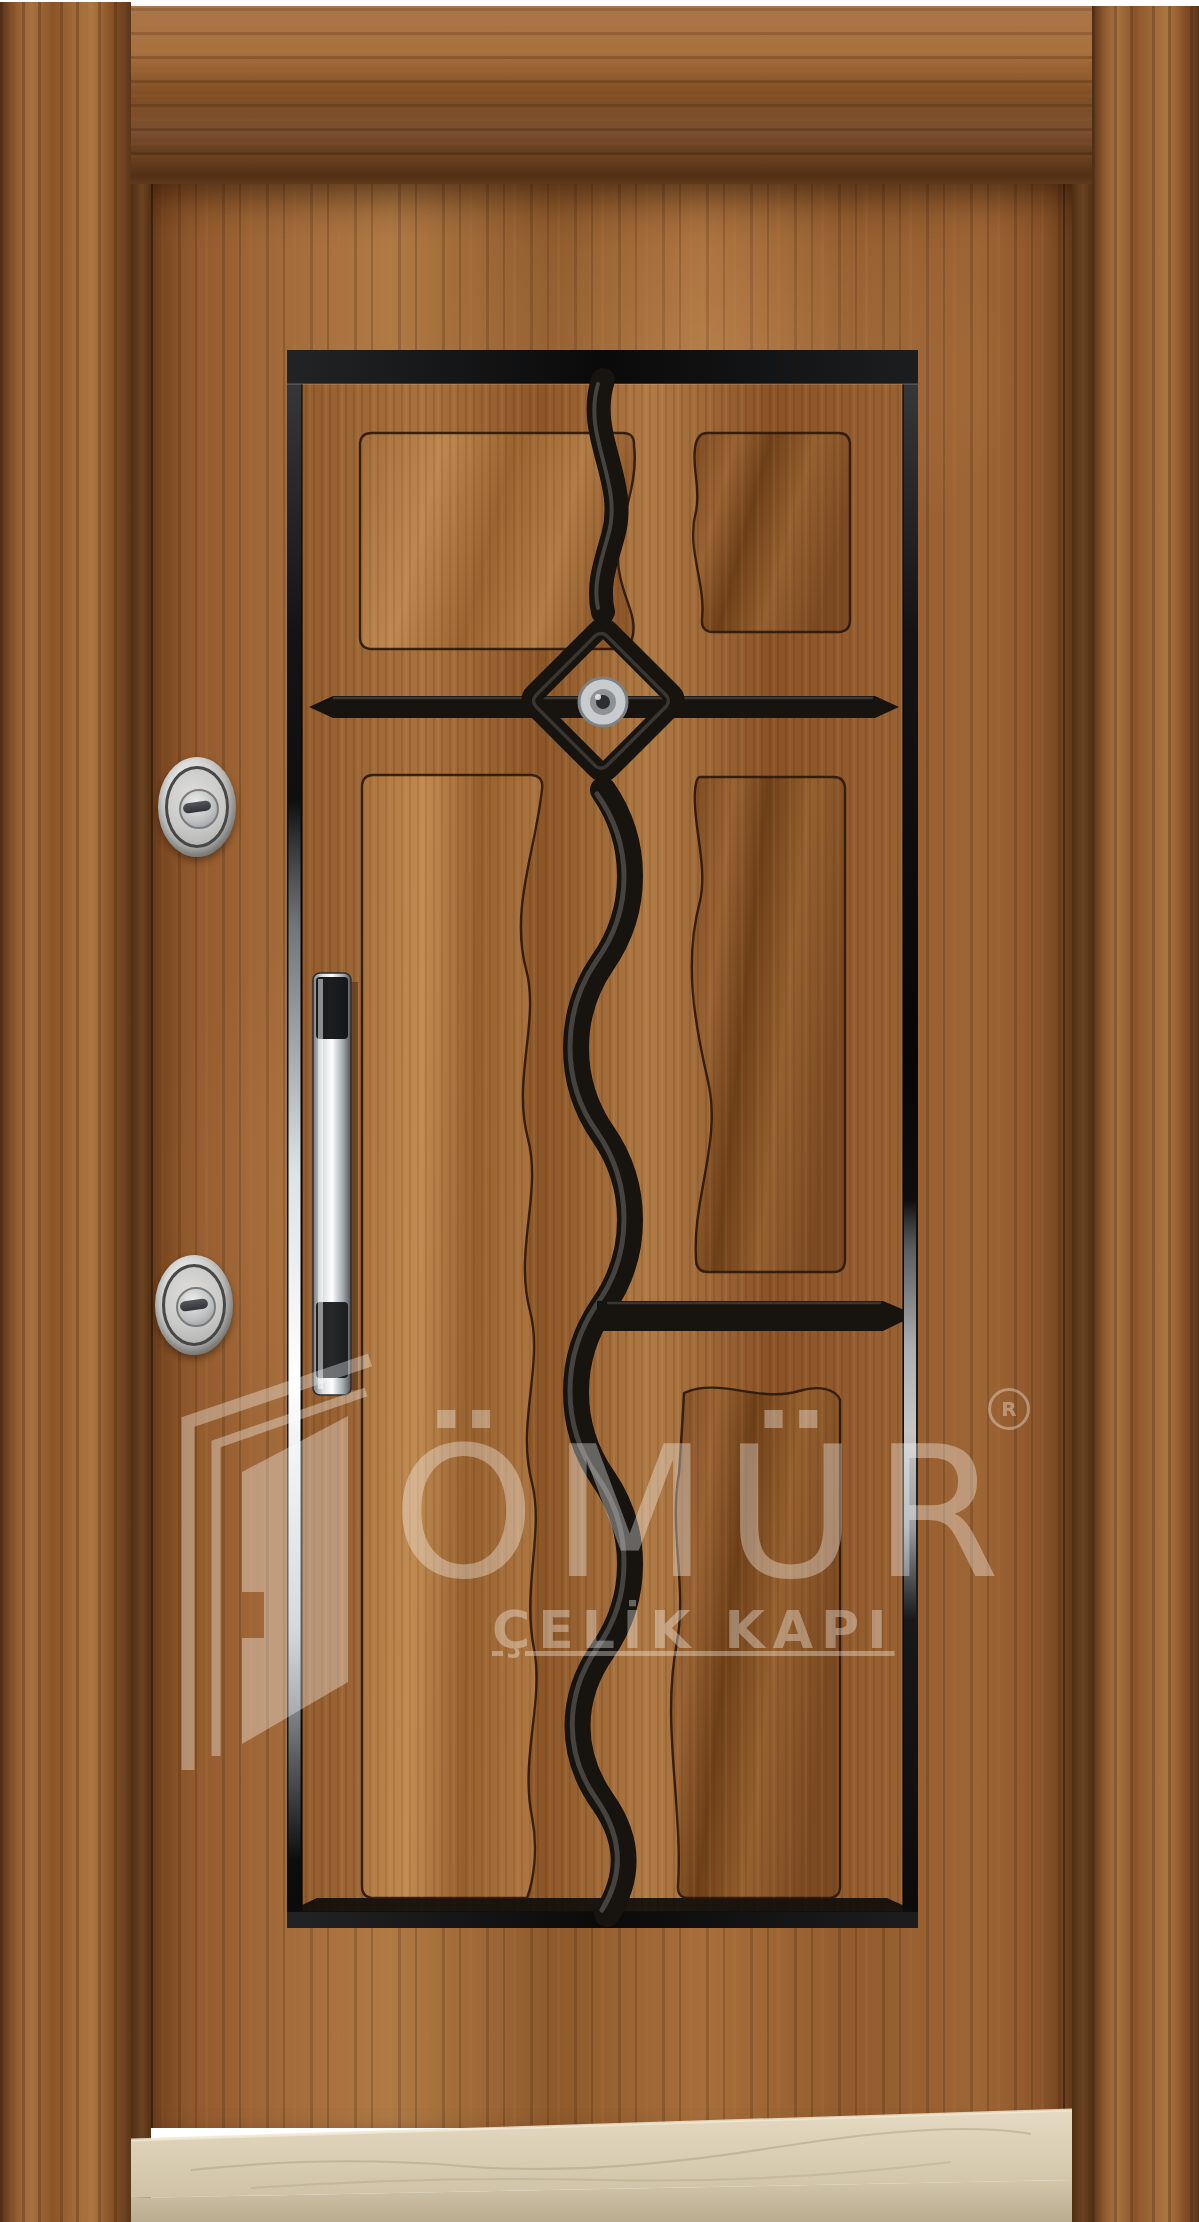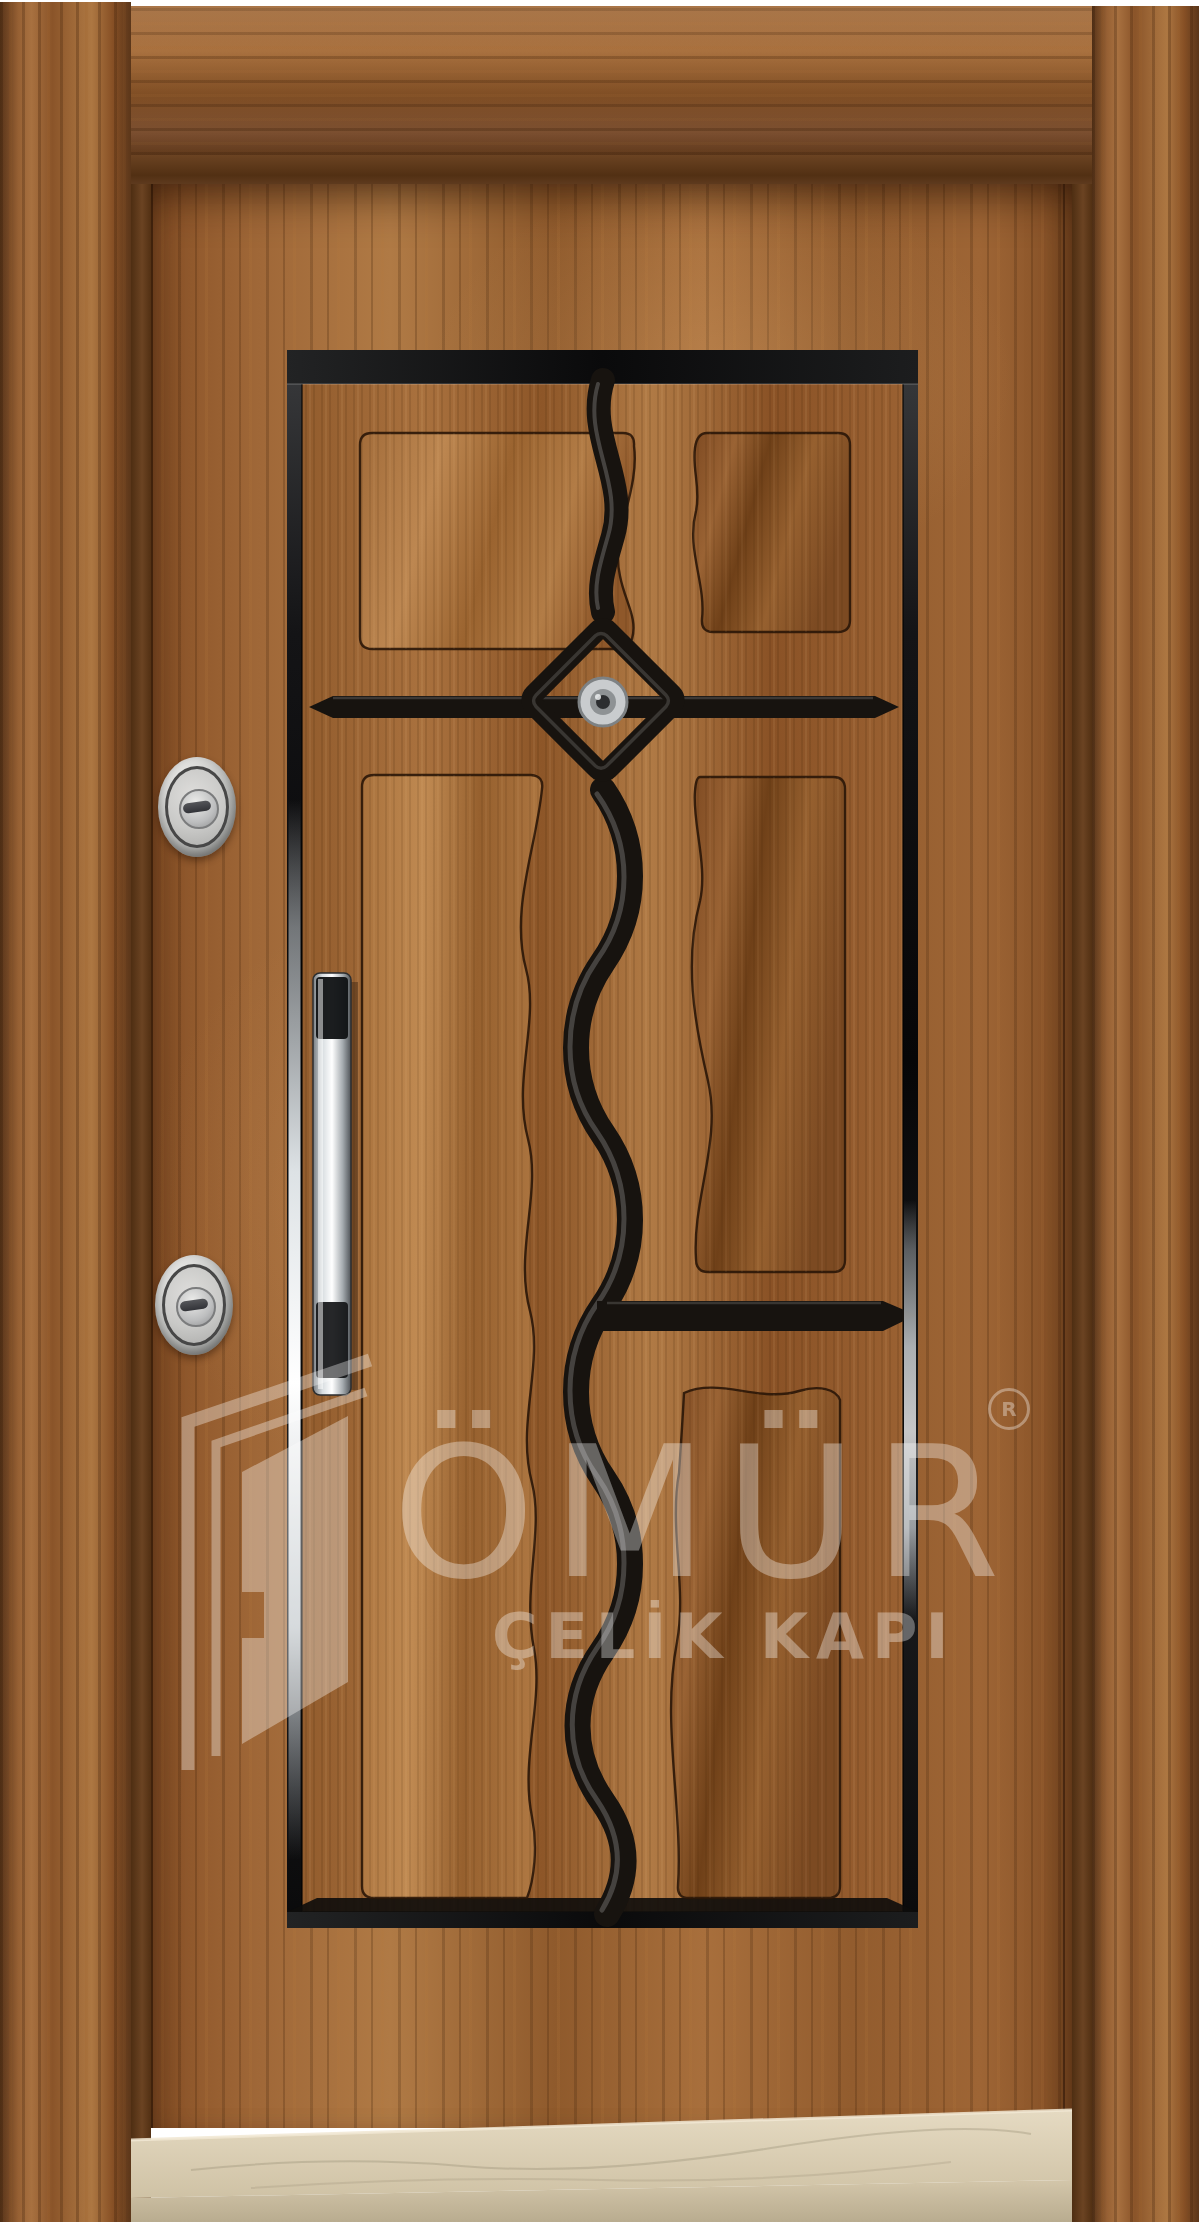--- a/index.html
+++ b/index.html
@@ -51,21 +51,21 @@
     background:radial-gradient(circle at 42% 35%, #dedddb, #c9c9c7 55%, #ababa9);
     border:3px solid #474747;}
   .lock .cyl{position:absolute;left:50%;top:50%;width:36px;height:36px;margin:-18px 0 0 -18px;border-radius:50%;
     background:radial-gradient(circle at 40% 32%, #ececea, #bdbebf 60%, #8f9091);border:2px solid #7b7c7d;}
   .lock .cyl::after{content:"";position:absolute;left:2px;top:11px;width:28px;height:10px;border-radius:5px;
     background:linear-gradient(180deg,#55565a,#323338);transform:rotate(-8deg);}
 
   
   .wm{color:#ffffff;opacity:.34;}
   .wm-brand{font-size:182px;font-weight:normal;letter-spacing:16px;line-height:182px;white-space:nowrap;padding-left:12px;}
-  .wm-tagline{font-size:62px;font-weight:bold;letter-spacing:8px;white-space:nowrap;}
+  .wm-tagline{font-size:52px;font-weight:bold;letter-spacing:8px;white-space:nowrap;text-decoration:underline;}
   .wm-reg{width:36px;height:36px;border:3px solid #ffffff;border-radius:50%;
     display:flex;align-items:center;justify-content:center;font-size:20px;font-weight:bold;}
 </style>
 </head>
 <body>
 
 <div id="scene">
 
   <div class="abs wood-v" style="left:0;top:2px;width:131px;height:2220px;"></div>
   <div class="abs wood-v" style="left:1092px;top:6px;width:107px;height:2216px;"></div>

